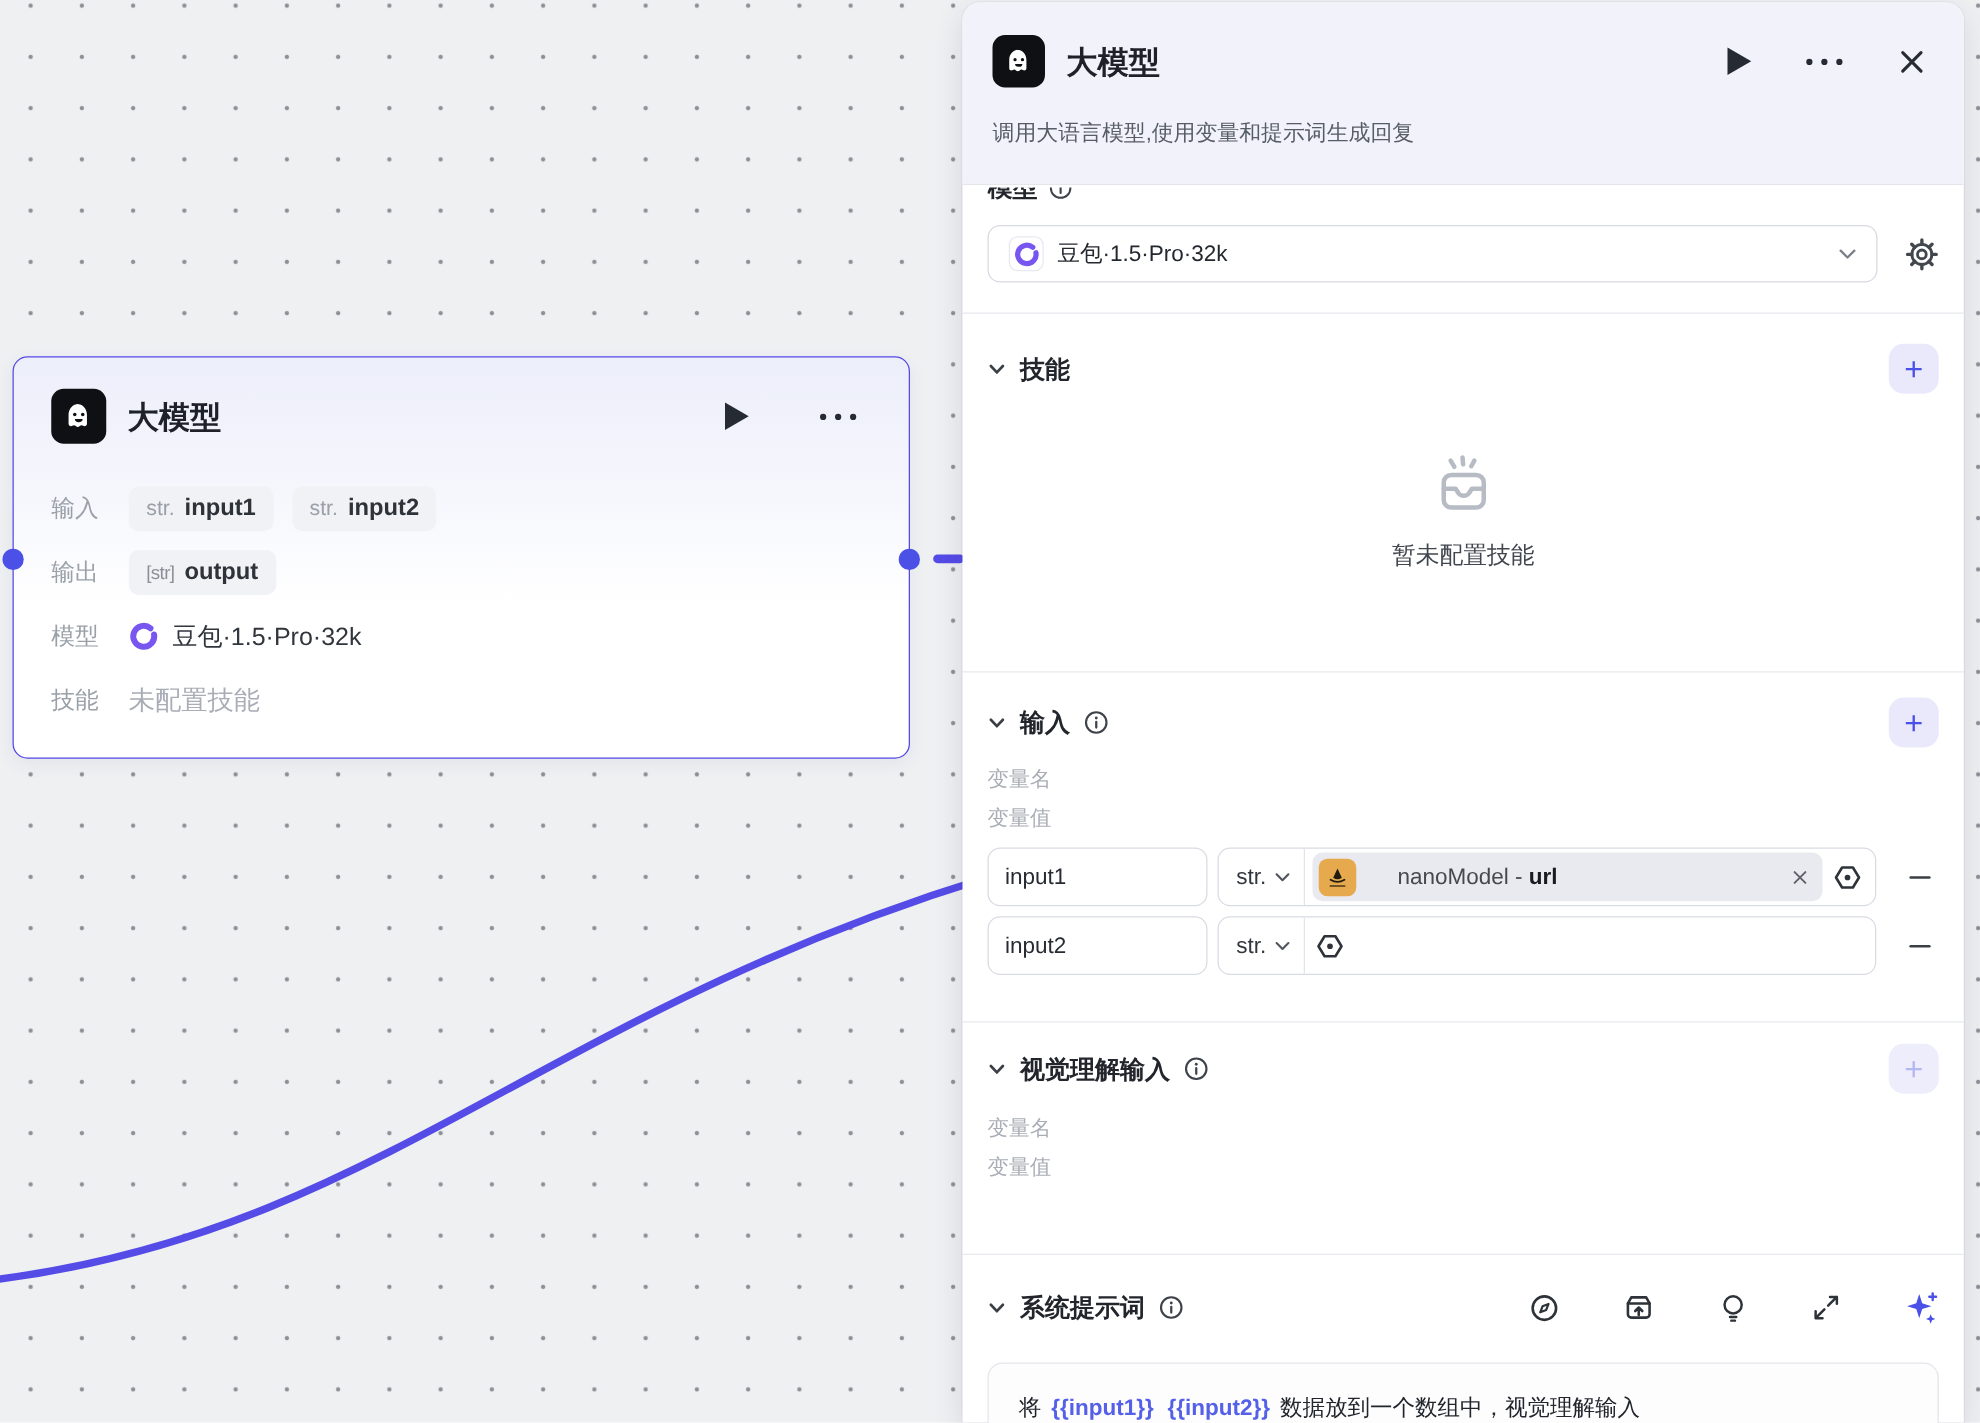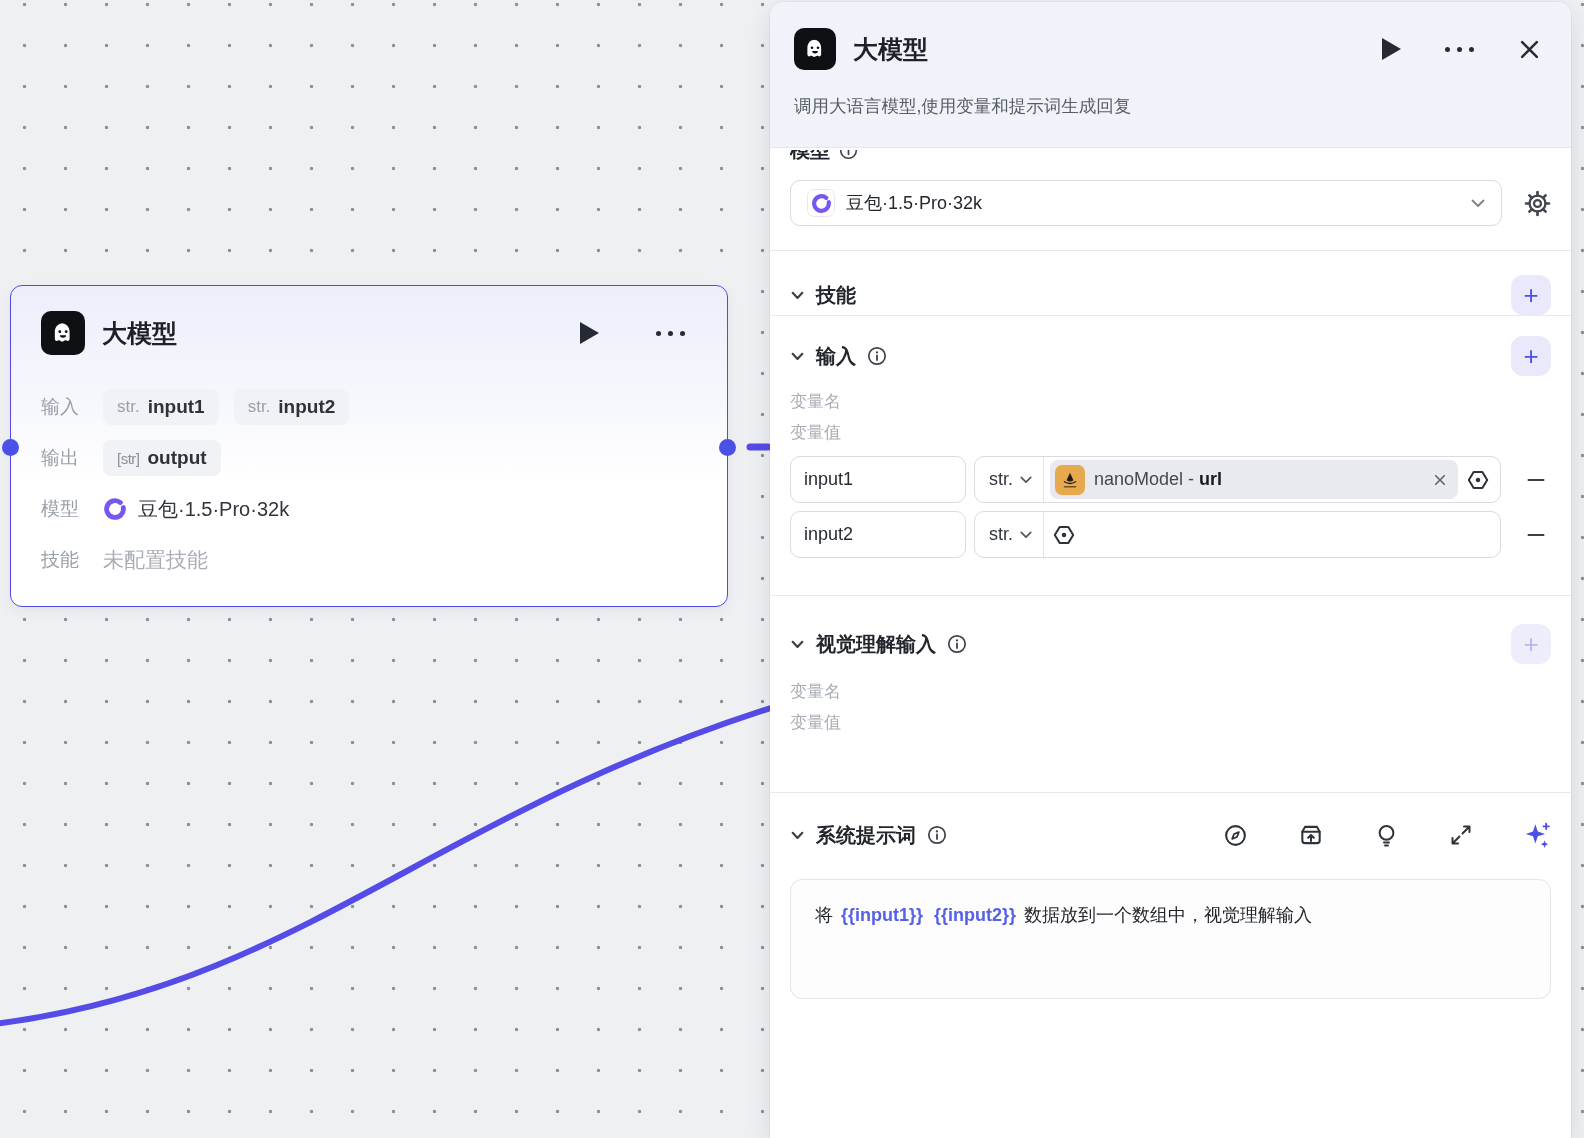--- a/index.html
+++ b/index.html
@@ -79,31 +79,31 @@
   .name-input { width:176px; height:47px; border:1px solid #d8dbe2; border-radius:10px;
     display:flex; align-items:center; padding:0 13px; font-size:18px; color:#272b32; background:#fff; }
   .value-field { flex:1; height:47px; border:1px solid #d8dbe2; border-radius:10px;
     display:flex; align-items:center; background:#fff; overflow:hidden; }
   .type-part { display:flex; align-items:center; gap:7px; padding:0 11px 0 14px; height:100%;
     border-right:1px solid #e2e4ea; font-size:18px; color:#32363d; cursor:pointer; flex:none; }
   .ref-pill { display:flex; align-items:center; gap:9px; flex:1; margin-left:6px; height:39px;
     background:#e9eaef; border-radius:8px; padding:0 12px 0 5px; }
   .ref-avatar { width:30px; height:30px; border-radius:7px; background:#e7a94e; flex:none;
     display:flex; align-items:center; justify-content:center; }
-  .ref-text { flex:1; font-size:18px; color:#45494f; white-space:nowrap; }
+  .ref-text { flex:1; font-size:18px; color:#45494f; white-space:nowrap;margin-left:24px; }
   .ref-text b { color:#181b20; }
   .hex-btn { margin:0 9px 0 7px; display:flex; cursor:pointer; }
   .remove-btn { width:30px; margin-left:12px; display:flex; justify-content:center; cursor:pointer; }
   .pad-b37 { padding-bottom:37px; } .pad-b58 { padding-bottom:58px; }
 
   .prompt-icons { margin-left:auto; display:flex; align-items:center; gap:50px; }
   .prompt-box { margin-top:24px; min-height:120px; border:1px solid #e3e5ea; border-radius:12px;
     background:#fdfdfe; padding:22px 24px; font-size:18px; color:#22262c; line-height:1.5; }
   .pvar { color:#5560e8; margin:0 3px;font-weight:bold; } .mt24 { margin-top:24px; } .mt20 { margin-top:20px; }
-  .mt18 { margin-top:28px;justify-content:center; } .mt22 { margin-top:22px; }
+  .mt18 { margin-top:17px;justify-content:center; } .mt22 { margin-top:22px; }
   svg { display:block; }
 </style>
 </head>
 <body>
 
 <div class="canvas">
   <svg id="edges" width="1584" height="1138">
     <path d="M -6 1024 C 300 986 430 812 790 702" stroke="#554be6" stroke-width="6" fill="none" stroke-linecap="round"></path>
     <path d="M 750 447 L 768 447" stroke="#554be6" stroke-width="7" fill="none" stroke-linecap="round"></path>
   </svg>
@@ -233,20 +233,32 @@
 
   <div class="divider"></div>
 
   <div class="section">
     <div class="sec-head mt24">
       <svg width="15" height="15" viewBox="0 0 14 14">
         <path d="M2.5 4.5 L7 9.3 L11.5 4.5" fill="none" stroke="#3b4046" stroke-width="2" stroke-linecap="round" stroke-linejoin="round"></path>
       </svg>
       <span class="sec-title">技能</span>
       <span class="add-btn">+</span>
+    </div>
+    <div class="empty">
+      <svg width="56" height="56" viewBox="0 0 56 56" style="margin:0 auto">
+        <g fill="none" stroke="#b7bbc4" stroke-width="3.6" stroke-linecap="round" stroke-linejoin="round">
+          <path d="M20.5 12.5 L17.5 7.5"></path>
+            <path d="M27.5 10.5 L27 5"></path>
+            <path d="M34 12 L36.5 7.5"></path>
+          <rect x="12" y="19" width="32" height="26" rx="6"></rect>
+          <path d="M12 30 h9.5 l2.3 3.6 a5.3 5.3 0 0 0 8.4 0 l2.3 -3.6 h9.5"></path>
+        </g>
+      </svg>
+      <div class="empty-text">暂未配置技能</div>
     </div>
   </div>
 
   <div class="divider"></div>
 
   <div class="section pad-b37">
     <div class="sec-head mt20">
       <svg width="15" height="15" viewBox="0 0 14 14">
         <path d="M2.5 4.5 L7 9.3 L11.5 4.5" fill="none" stroke="#3b4046" stroke-width="2" stroke-linecap="round" stroke-linejoin="round"></path>
       </svg>

